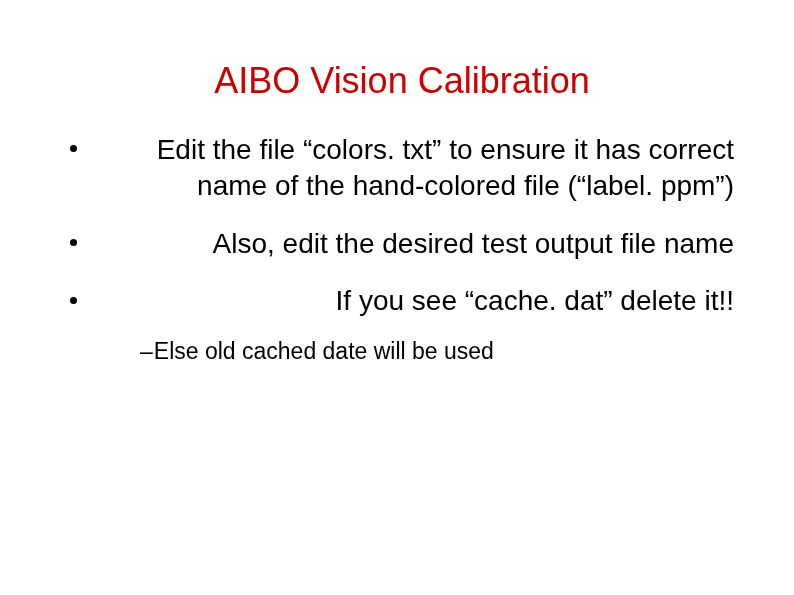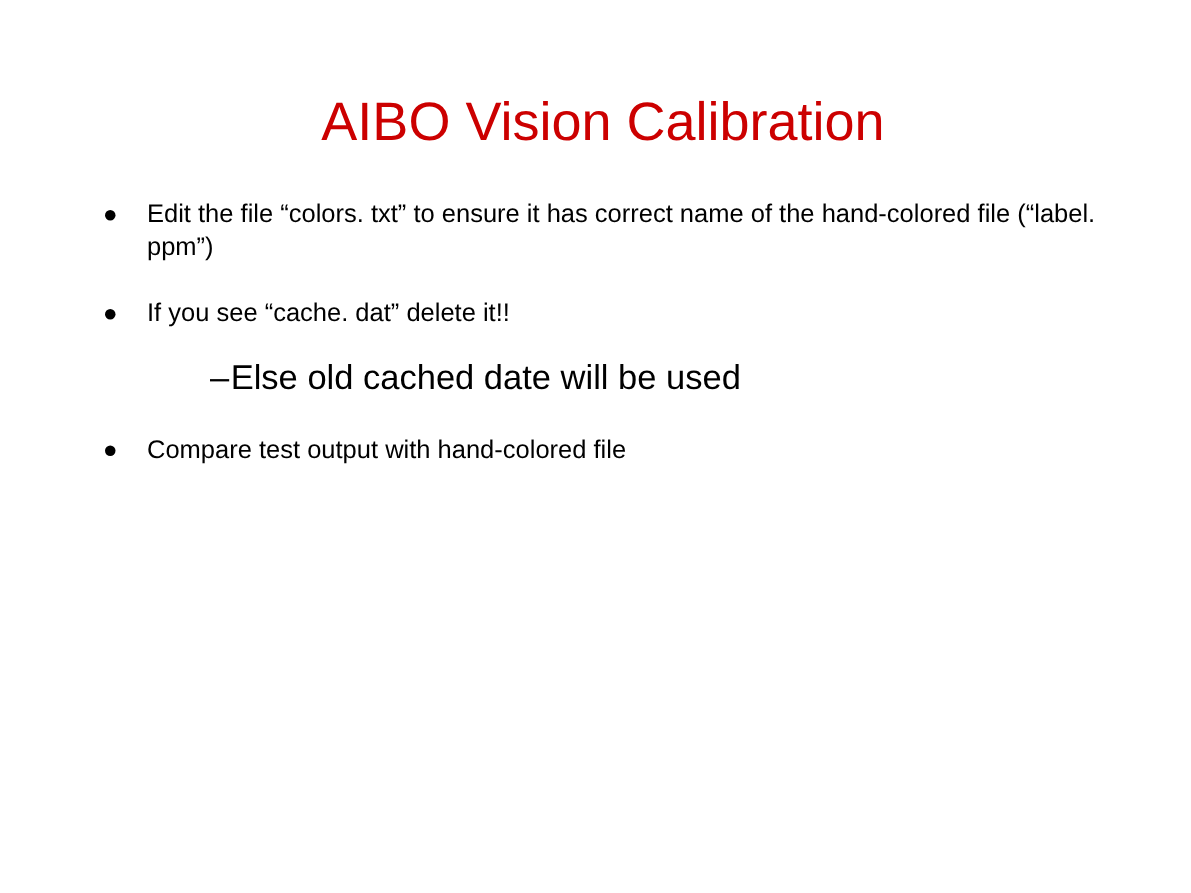--- a/index.html
+++ b/index.html
@@ -24,25 +24,26 @@
     text-align: center;
     margin: 20px 0 30px 0;
   }
   ul.bullets {
     list-style: none;
     margin: 0;
     padding: 0;
   }
   ul.bullets > li {
     position: relative;
-    font-size: 17px;
+    font-size: 28px;
     line-height: 1.28;
     padding-left: 28px;
     margin-bottom: 22px;
     color: #000000;
+    text-align: right;
   }
   ul.bullets > li::before {
     content: "";
     position: absolute;
     left: 0;
     top: 0.48em;
     width: 7px;
     height: 7px;
     background: #000000;
     border-radius: 50%;
@@ -60,24 +61,24 @@
 </style>
 </head>
 <body>
 
 <div class="slide">
 
   <h1 class="title">AIBO Vision Calibration</h1>
 
   <ul class="bullets">
     <li>Edit the file “colors. txt” to ensure it has correct name of the hand-colored file (“label. ppm”)</li>
+    <li>Also, edit the desired test output file name</li>
     <li>If you see “cache. dat” delete it!!</li>
   </ul>
 
   <div class="subitem">
     <span class="dash">–</span><span>Else old cached date will be used</span>
   </div>
 
   <ul class="bullets">
-    <li>Compare test output with hand-colored file</li>
   </ul>
 
 </div>
 
 </body></html>

